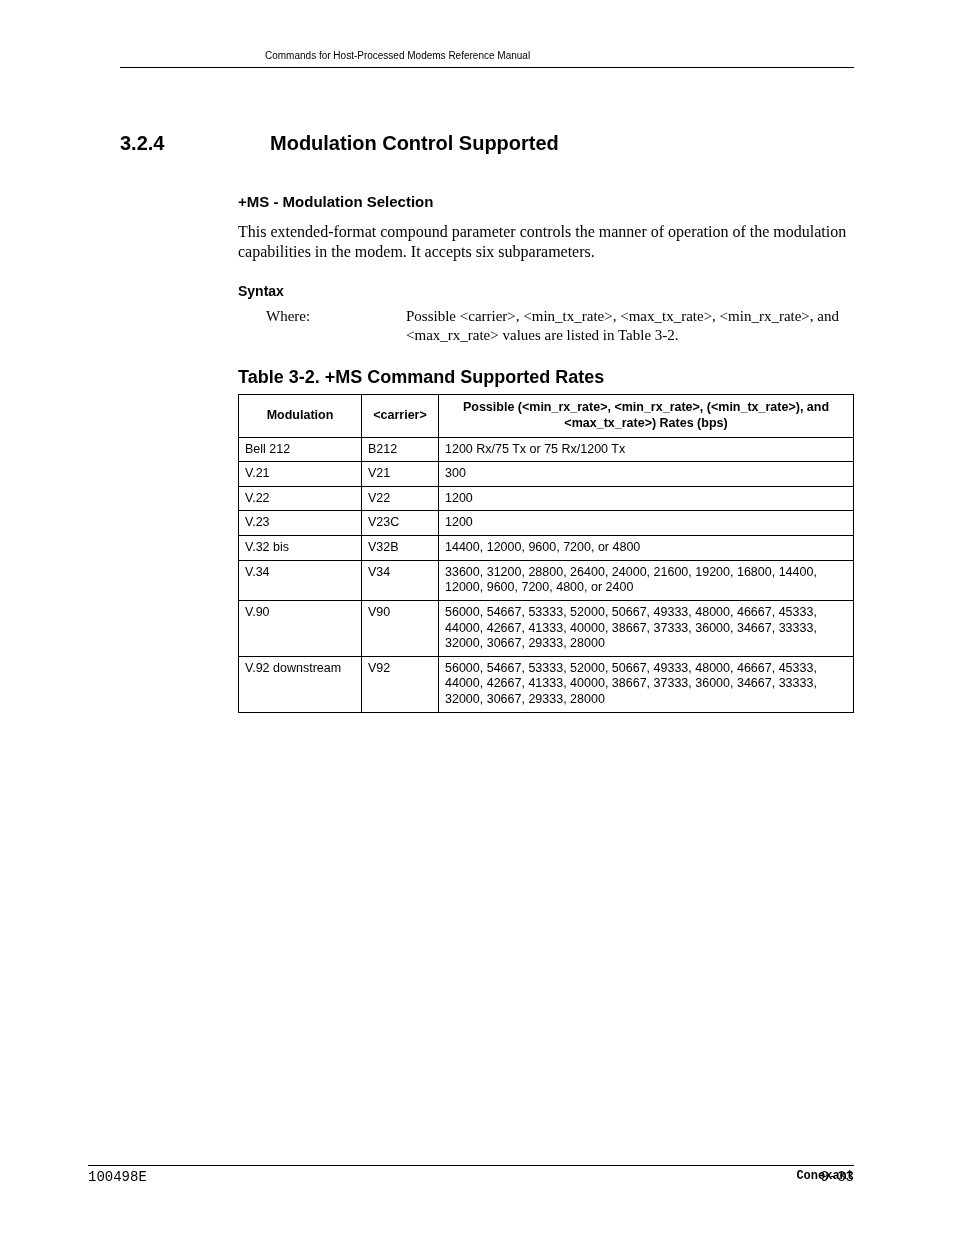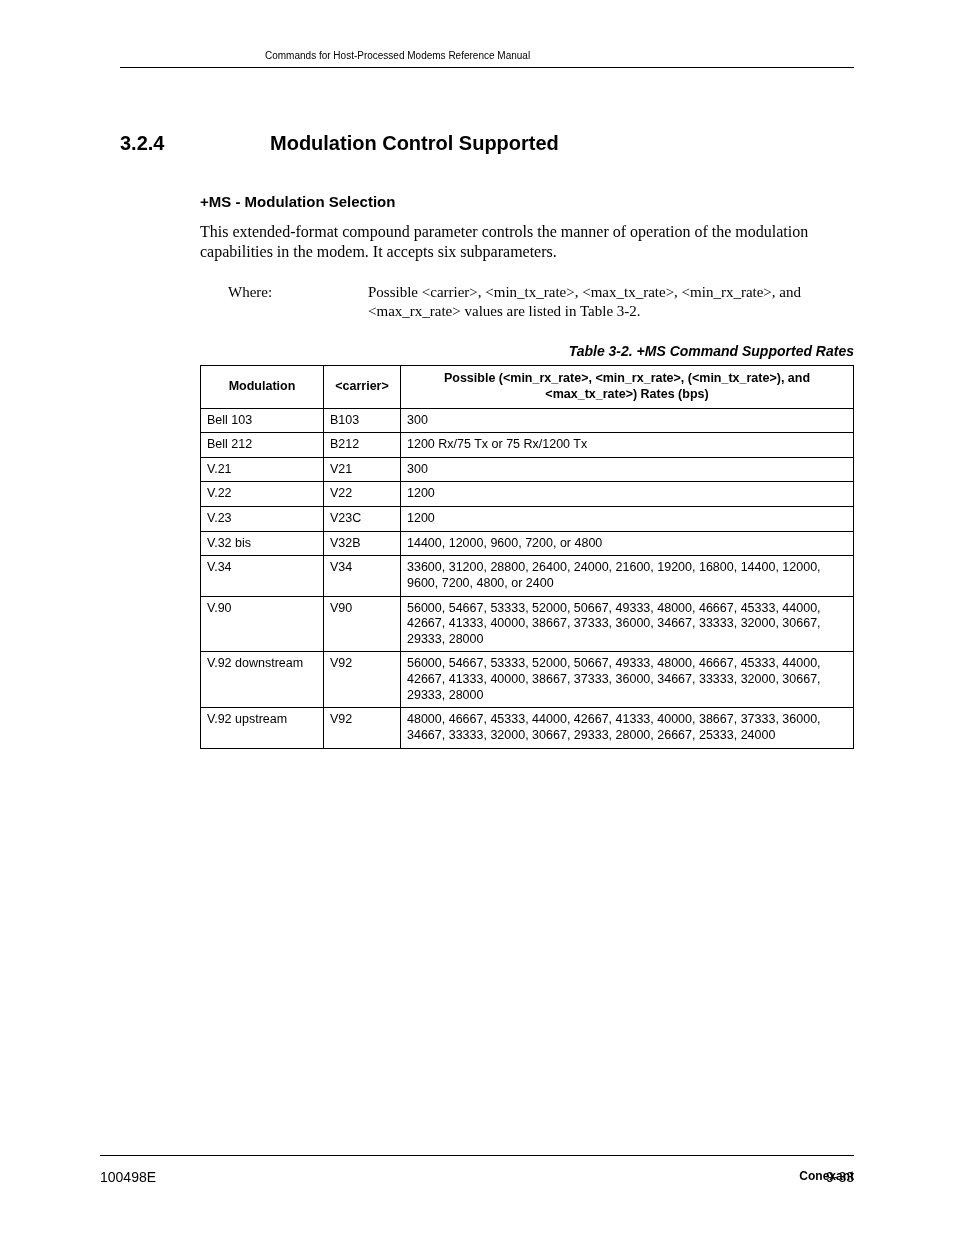--- a/index.html
+++ b/index.html
@@ -36,21 +36,21 @@
     font-size: 20px;
     width: 150px;
     flex-shrink: 0;
   }
   .section-title {
     font-family: "Arial Black", Arial, sans-serif;
     font-weight: 900;
     font-size: 20px;
   }
   .content {
-    margin-left: 80px;
+    margin-left: 118px;
   }
   .subhead {
     font-family: "Arial Black", Arial, sans-serif;
     font-weight: 900;
     font-size: 15px;
     margin-bottom: 12px;
   }
   .body-text {
     font-family: "Times New Roman", Times, serif;
     font-size: 16px;
@@ -81,24 +81,22 @@
   .where-label {
     width: 140px;
     flex-shrink: 0;
   }
   .where-text {
     flex: 1;
   }
   .table-caption {
     font-family: Arial, Helvetica, sans-serif;
     font-weight: bold;
-    font-style: italic;
-    font-size: 14px;
+    font-size: 18px;
     margin-bottom: 6px;
-    text-align: right;
   }
   table.rates {
     border-collapse: collapse;
     width: 100%;
     font-family: Arial, Helvetica, sans-serif;
     font-size: 12.5px;
   }
   table.rates th {
     border: 1px solid #000;
     padding: 5px 6px;
@@ -111,29 +109,29 @@
     border: 1px solid #000;
     padding: 4px 6px;
     text-align: left;
     vertical-align: top;
     line-height: 1.25;
   }
   table.rates .col-mod { width: 110px; }
   table.rates .col-car { width: 64px; }
   .footer {
     position: absolute;
-    left: 100px;
+    left: 88px;
     right: 100px;
     bottom: 50px;
     border-top: 1.5px solid #000;
-    padding-top: 13px;
+    padding-top: 3px;
     display: flex;
     justify-content: space-between;
     align-items: baseline;
-    font-family: Liberation Sans, sans-serif;
+    font-family: Liberation Mono, monospace;
     font-size: 14px;
   }
   .footer .center {
     position: absolute;
     left: 0; right: 0;
     text-align: right;
     font-weight: bold;
     font-size: 12px;
   }
   .footer .left, .footer .right { position: relative; z-index: 1; }
@@ -149,43 +147,39 @@
     <div class="section-num">3.2.4</div>
     <div class="section-title">Modulation Control Supported</div>
   </div>
 
   <div class="content">
 
     <div class="subhead">+MS - Modulation Selection</div>
 
     <div class="body-text">This extended-format compound parameter controls the manner of operation of the modulation capabilities in the modem. It accepts six subparameters.</div>
 
+    <div class="syntax-head">Syntax</div>
 
 
     <div class="where-row">
       <div class="where-label">Where:</div>
       <div class="where-text">Possible &lt;carrier&gt;, &lt;min_tx_rate&gt;, &lt;max_tx_rate&gt;, &lt;min_rx_rate&gt;, and &lt;max_rx_rate&gt; values are listed in Table 3-2.</div>
     </div>
 
     <div class="table-caption">Table 3-2. +MS Command Supported Rates</div>
 
     <table class="rates">
       <thead>
         <tr>
           <th class="col-mod">Modulation</th>
           <th class="col-car">&lt;carrier&gt;</th>
           <th>Possible (&lt;min_rx_rate&gt;, &lt;min_rx_rate&gt;, (&lt;min_tx_rate&gt;), and &lt;max_tx_rate&gt;) Rates (bps)</th>
         </tr>
       </thead>
       <tbody id="rates-body">
-      <tr>
-            <td class="col-mod">Bell 103</td>
-            <td class="col-car">B103</td>
-            <td>300</td>
-          </tr>
           <tr>
             <td class="col-mod">Bell 212</td>
             <td class="col-car">B212</td>
             <td>1200 Rx/75 Tx or 75 Rx/1200 Tx</td>
           </tr>
           <tr>
             <td class="col-mod">V.21</td>
             <td class="col-car">V21</td>
             <td>300</td>
           </tr>
@@ -211,25 +205,20 @@
           </tr>
           <tr>
             <td class="col-mod">V.90</td>
             <td class="col-car">V90</td>
             <td>56000, 54667, 53333, 52000, 50667, 49333, 48000, 46667, 45333, 44000, 42667, 41333, 40000, 38667, 37333, 36000, 34667, 33333, 32000, 30667, 29333, 28000</td>
           </tr>
           <tr>
             <td class="col-mod">V.92 downstream</td>
             <td class="col-car">V92</td>
             <td>56000, 54667, 53333, 52000, 50667, 49333, 48000, 46667, 45333, 44000, 42667, 41333, 40000, 38667, 37333, 36000, 34667, 33333, 32000, 30667, 29333, 28000</td>
-          </tr>
-          <tr>
-            <td class="col-mod">V.92 upstream</td>
-            <td class="col-car">V92</td>
-            <td>48000, 46667, 45333, 44000, 42667, 41333, 40000, 38667, 37333, 36000, 34667, 33333, 32000, 30667, 29333, 28000, 26667, 25333, 24000</td>
           </tr>
         </tbody>
     </table>
 
   </div>
 
   <div class="footer">
     <span class="left">100498E</span>
     <span class="center">Conexant</span>
     <span class="right">9-33</span>

